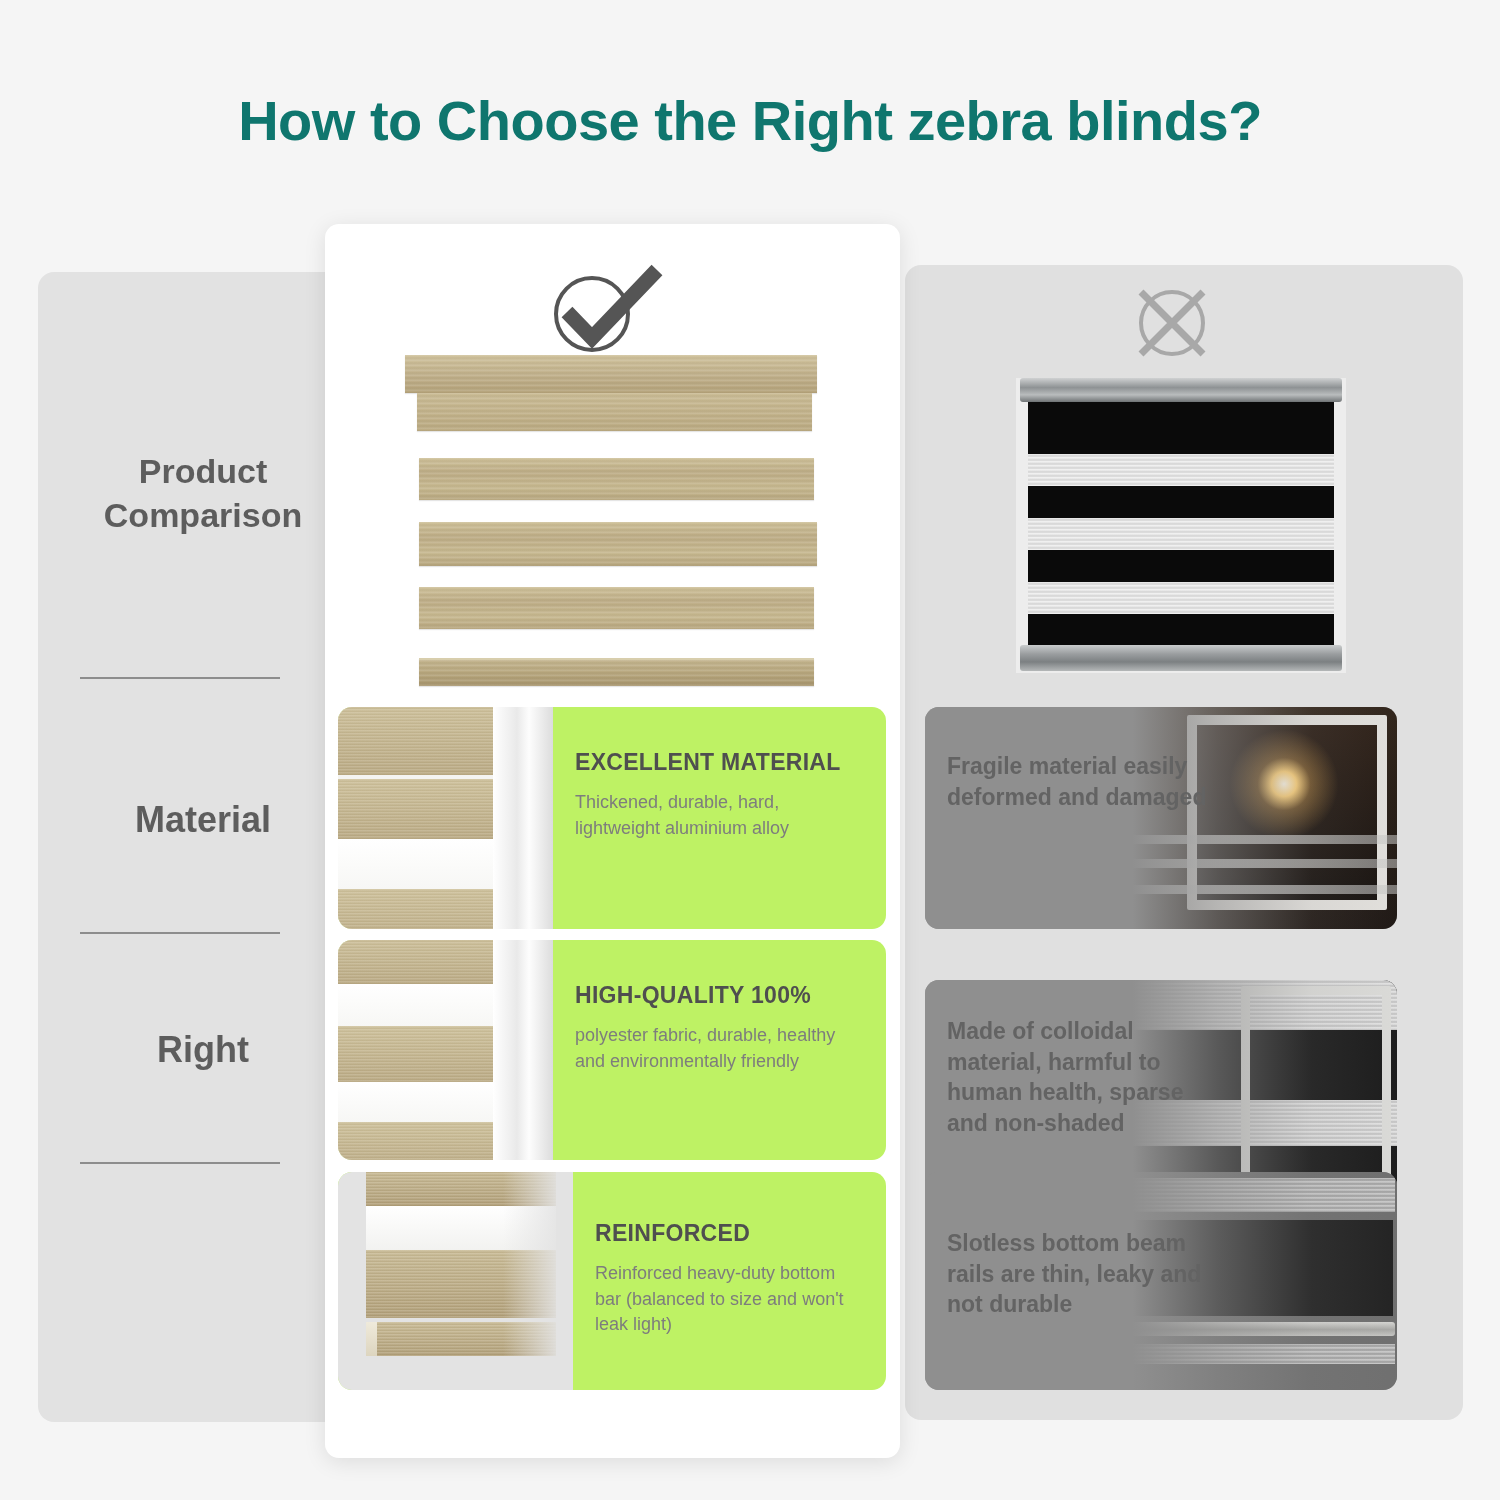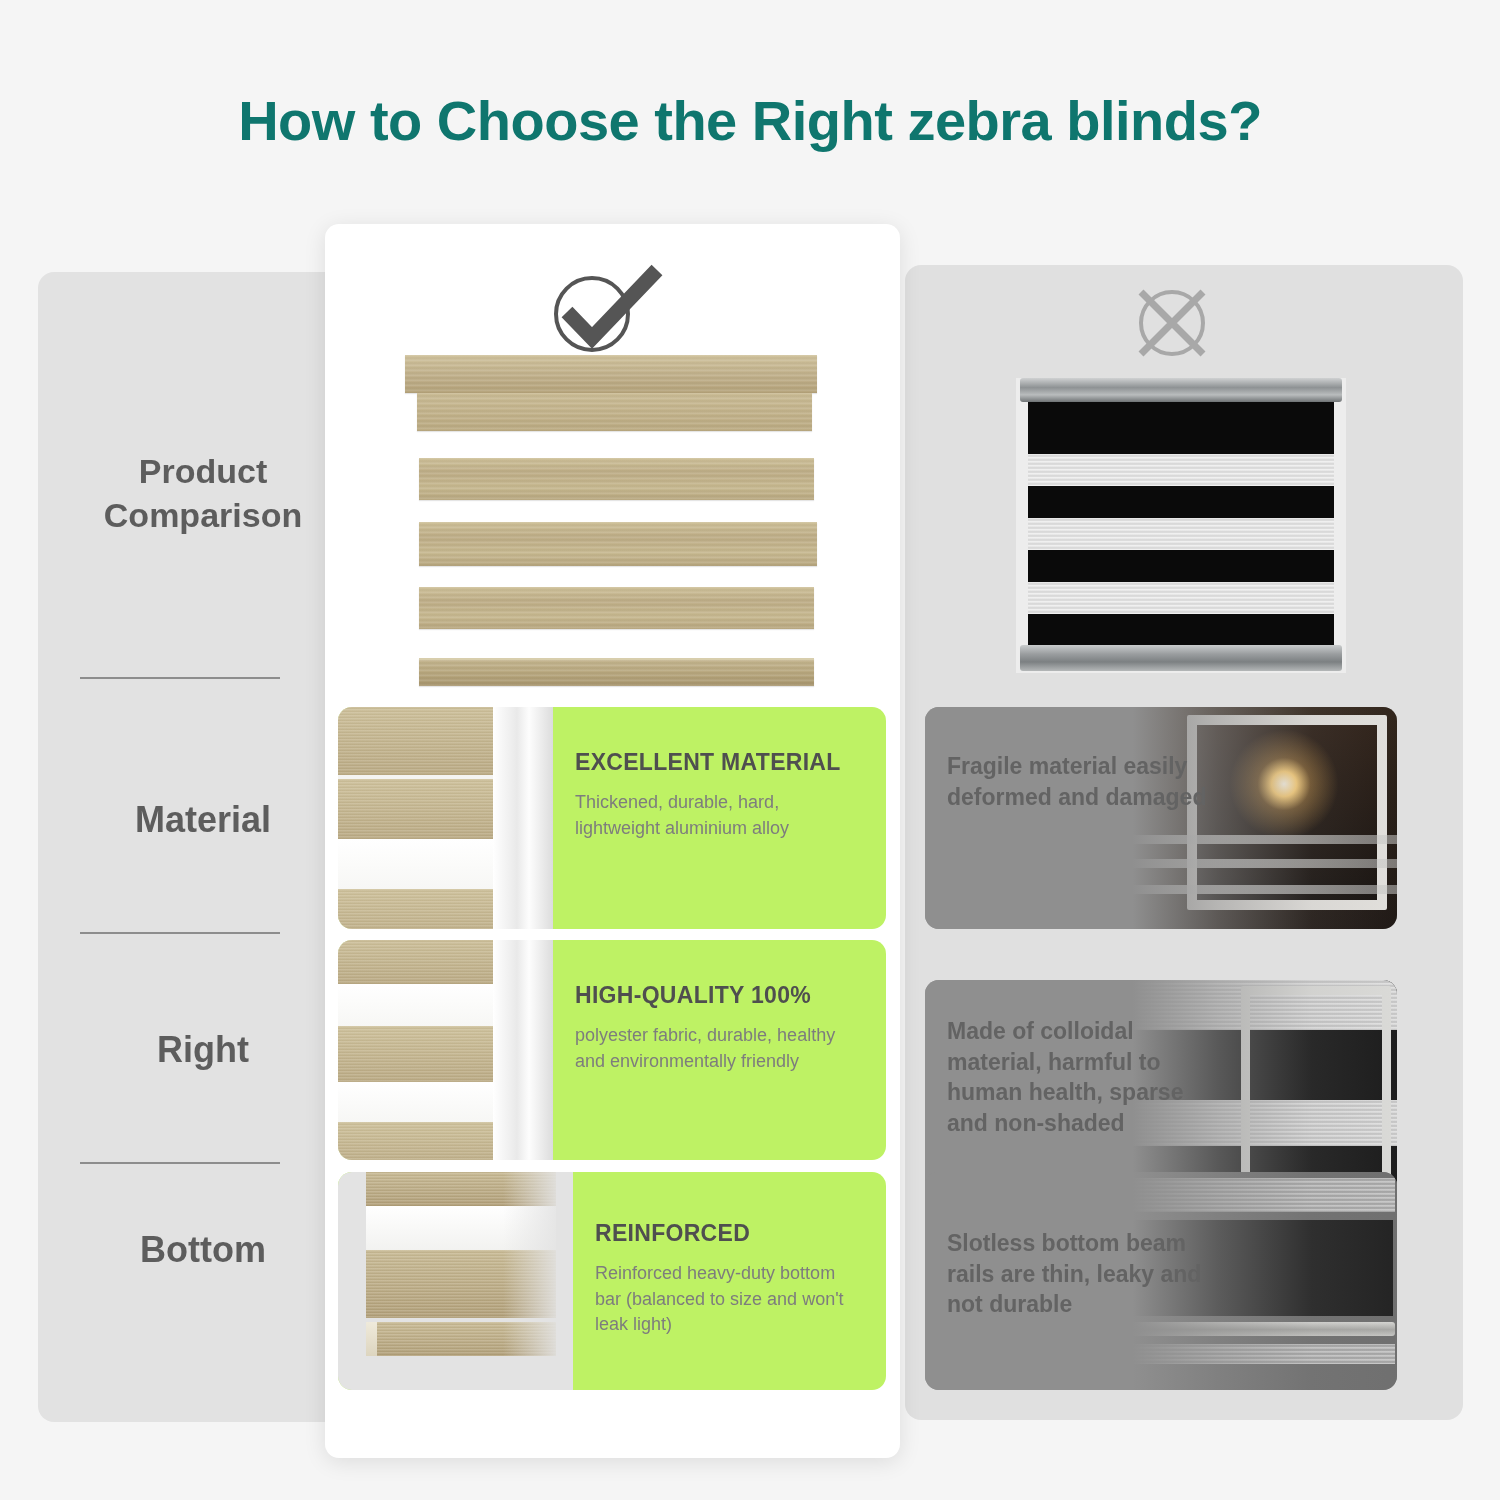--- a/index.html
+++ b/index.html
@@ -364,21 +364,20 @@
   </div>
   <div class="row-divider rd-0"></div>
 
   <div class="row-label rl-1">Material</div>
   <div class="row-divider rd-1"></div>
 
   <div class="row-label rl-2">Right</div>
   <div class="row-divider rd-2"></div>
 
   <div class="row-label rl-3">
-    <div>Bottom</div>
   </div>
 </div>
 
 <svg class="icon-check" viewBox="0 0 120 95">
   <circle cx="47" cy="52" r="36" fill="none" stroke="#555" stroke-width="4"></circle>
   <path d="M22 50 L47 76 L112 8" fill="none" stroke="#555" stroke-width="15" stroke-linejoin="miter"></path>
 </svg>
 
 <svg class="icon-cross" viewBox="0 0 95 80">
   <circle cx="47" cy="40" r="31" fill="none" stroke="#a8a8a8" stroke-width="4"></circle>

